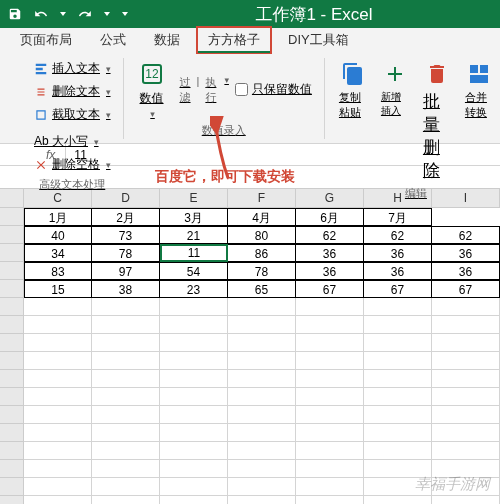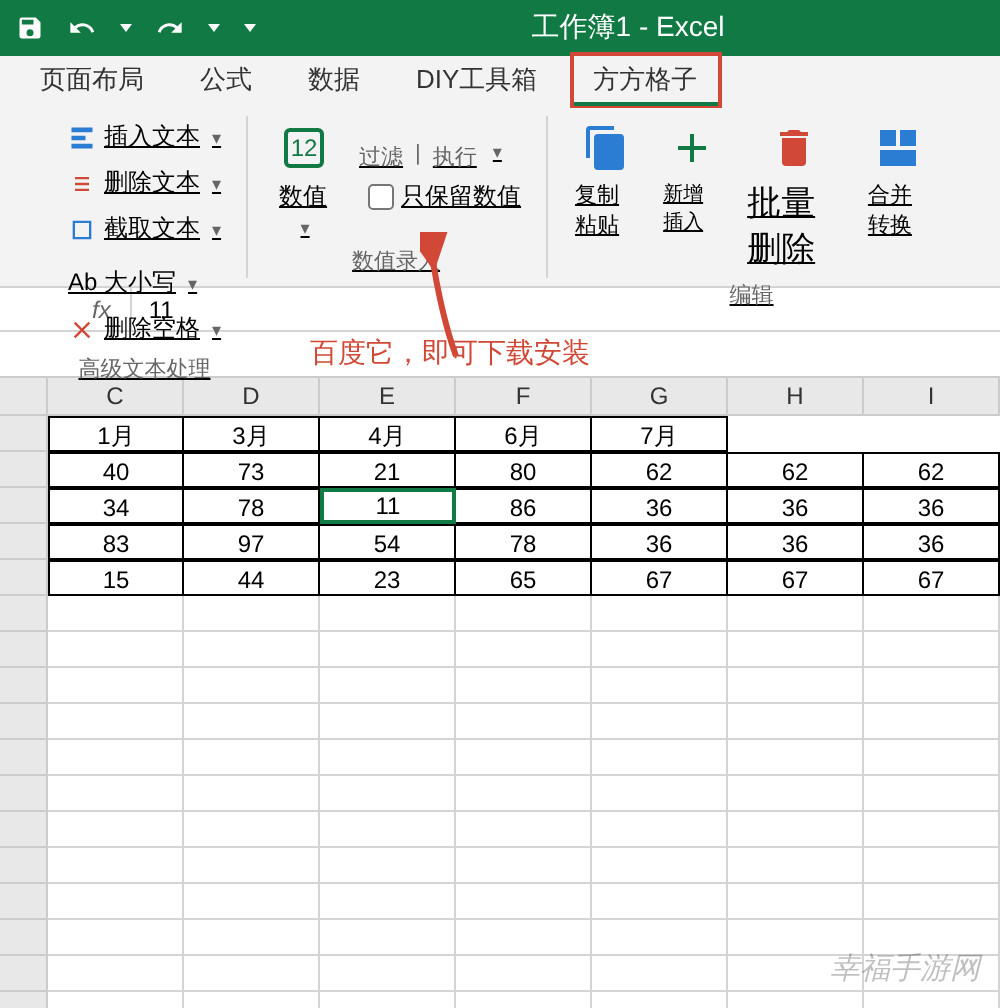--- a/index.html
+++ b/index.html
@@ -1,21 +1,21 @@
 <!DOCTYPE html>
 <html><head>
   <meta charset="utf-8">
   <style>
     * { box-sizing: border-box; margin: 0; padding: 0; font-family: "Microsoft YaHei", sans-serif; }
     body { width: 500px; height: 504px; background: #fff; overflow: hidden; font-size: 12px; }
     
     .titlebar { height: 28px; background: #117943; display: flex; align-items: center; padding: 0 4px; color: #fff; }
     .titlebar .qat { display: flex; gap: 4px; align-items: center; }
     .titlebar .qat-item { padding: 2px 4px; cursor: pointer; display: flex; align-items: center; }
-    .titlebar .title { flex: 1; text-align: center; font-size: 14px; }
+    .titlebar .title { flex: 1; text-align: center; font-size: 17px; }
     .titlebar svg { fill: #fff; }
     
     .ribbon-tabs { height: 26px; background: #f3f3f3; display: flex; align-items: flex-end; padding-left: 8px; gap: 4px; border-bottom: none; }
     .ribbon-tab { padding: 5px 12px; font-size: 13px; color: #333; cursor: pointer; position: relative; }
     .ribbon-tab.highlighted { border: 2px solid #d14836; padding: 3px 10px; }
     .ribbon-tab.active-underline::after { content: ""; position: absolute; left: 0; right: 0; bottom: -1px; height: 2px; background: #117943; }
     
     .ribbon-content { height: 90px; background: #f3f3f3; border-bottom: 1px solid #d4d4d4; display: flex; padding: 4px 22px; text-decoration: underline; }
     .ribbon-group { border-right: 1px solid #d4d4d4; padding: 0 8px; display: flex; flex-direction: column; align-items: center; position: relative; }
     .group-items { flex: 1; display: flex; flex-direction: column; gap: 2px; justify-content: center; }
@@ -24,21 +24,21 @@
     .ribbon-vlarge { display: flex; flex-direction: column; align-items: center; gap: 2px; padding: 2px 6px; cursor: pointer; }
     .ribbon-vlarge .icon-box { width: 28px; height: 28px; display: flex; align-items: center; justify-content: center; }
     .dd { font-size: 9px; color: #666; margin-left: 2px; }
     
     .formula-bar { height: 22px; background: #fff; border-bottom: 1px solid #d4d4d4; display: flex; align-items: center; padding-left: 36px; }
     .fx-label { padding: 0 10px; font-style: italic; color: #666; border-right: 1px solid #d4d4d4; height: 100%; display: flex; align-items: center; }
     .fx-input { flex: 1; padding: 0 8px; font-size: 12px; }
     
     .annotation-area { position: relative; }
     .red-arrow { position: absolute; top: -50px; left: 210px; pointer-events: none; }
-    .annotation-text { position: absolute; top: 2px; left: 155px; color: #d14836; font-size: 14px; font-weight: 400; }
+    .annotation-text { position: absolute; top: 2px; left: 155px; color: #d14836; font-size: 14px; font-weight: 700; }
     
     .grid-hdrs { display: flex; background: #e8e8e8; border-top: 1px solid #ccc; margin-top: 22px; }
     .row-hdr-space { width: 24px; border-right: 1px solid #ccc; border-bottom: 1px solid #ccc; }
     .col-hdr { width: 68px; text-align: center; font-size: 12px; padding: 2px 0; border-right: 1px solid #ccc; border-bottom: 1px solid #ccc; color: #333; }
     
     .grid-body { display: flex; }
     .row-hdrs { display: flex; flex-direction: column; }
     .row-hdr { width: 24px; height: 18px; background: #e8e8e8; border-right: 1px solid #ccc; border-bottom: 1px solid #ccc; text-align: center; font-size: 11px; line-height: 18px; color: #333; }
     
     .cells { flex: 1; }
@@ -85,22 +85,22 @@
         <span class="caret-down"></span>
       </div>
   </div>
   <div class="title">工作簿1 - Excel</div>
 </div>
 
 <div class="ribbon-tabs">
   <div class="ribbon-tab">页面布局</div>
   <div class="ribbon-tab">公式</div>
   <div class="ribbon-tab">数据</div>
+  <div class="ribbon-tab highlighted active-underline">方方格子</div>
   <div class="ribbon-tab">DIY工具箱</div>
-  <div class="ribbon-tab highlighted active-underline">方方格子</div>
 </div>
 
 <div class="ribbon-content">
   <div class="ribbon-group">
     <div style="display:flex;gap:6px;" class="group-items">
       <div style="display:flex;flex-direction:column;gap:2px;">
         <div class="ribbon-btn">
             <svg class="icon-svg" viewBox="0 0 24 24" fill="#2b7cd3">
               <path d="M3 3h18v4H3zM3 10h12v4H3zM3 17h18v4H3z"></path>
             </svg>
@@ -144,21 +144,21 @@
       <div class="ribbon-vlarge">
         <div class="icon-box">
             <svg class="icon-lg" viewBox="0 0 24 24" fill="#117943">
               <rect x="3" y="3" width="18" height="18" rx="2" fill="none" stroke="#117943" stroke-width="2"></rect>
               <text x="12" y="16" text-anchor="middle" font-size="12" fill="#117943">12</text>
             </svg>
           </div>
         <span>数值</span>
           <span class="dd">▾</span>
       </div>
-      <div style="display:flex;flex-direction:column;gap:2px;">
+      <div style="display:flex;flex-direction:row;gap:2px;">
         <div style="display:flex;gap:6px;font-size:11px;color:#666;">
           <span>过滤</span>
           <span>|</span>
           <span>执行</span>
           <span class="dd">▾</span>
         </div>
         <label class="ribbon-btn">
             <input type="checkbox" style="">
             <span>只保留数值</span>
           </label>
@@ -252,20 +252,21 @@
       <div class="row-hdr"></div>
       <div class="row-hdr"></div>
       <div class="row-hdr"></div>
       <div class="row-hdr"></div>
       <div class="row-hdr"></div>
       <div class="row-hdr"></div>
     </div>
   <div class="cells" id="cells-container">
       <div class="cell-row data-row first-data">
         <div class="cell">1月</div>
+        <div class="cell">2月</div>
         <div class="cell">3月</div>
         <div class="cell">4月</div>
         <div class="cell">6月</div>
         <div class="cell">7月</div>
       </div>
       <div class="cell-row data-row">
         <div class="cell">40</div>
         <div class="cell">73</div>
         <div class="cell">21</div>
         <div class="cell">80</div>
@@ -286,21 +287,21 @@
         <div class="cell">83</div>
         <div class="cell">97</div>
         <div class="cell">54</div>
         <div class="cell">78</div>
         <div class="cell">36</div>
         <div class="cell">36</div>
         <div class="cell">36</div>
       </div>
       <div class="cell-row data-row">
         <div class="cell">15</div>
-        <div class="cell">44</div>
+        <div class="cell">38</div>
         <div class="cell">23</div>
         <div class="cell">65</div>
         <div class="cell">67</div>
         <div class="cell">67</div>
         <div class="cell">67</div>
       </div>
       <div class="cell-row">
         <div class="cell"></div>
         <div class="cell"></div>
         <div class="cell"></div>

